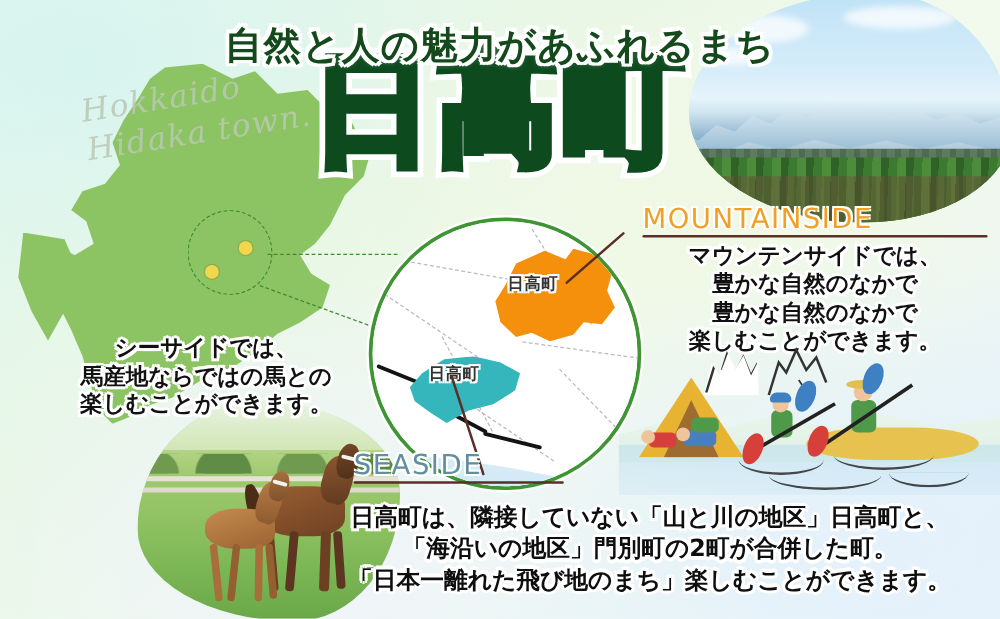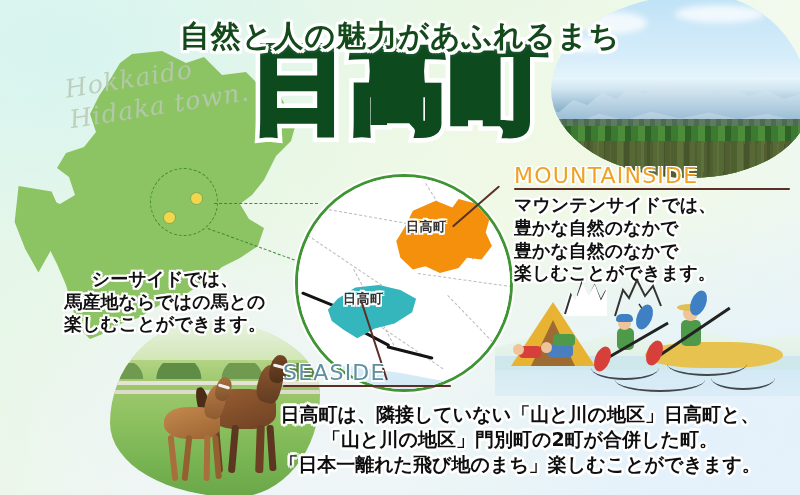--- a/index.html
+++ b/index.html
@@ -151,21 +151,21 @@
     text-shadow:-1.5px -1.5px 0 #fff,1.5px -1.5px 0 #fff,-1.5px 1.5px 0 #fff,1.5px 1.5px 0 #fff;}
   .mtn-head{color:#f0a024;}
   .sea-head{color:#5f8fa0;}
   .rule{height:2.4px;background:#5a2f26;border-radius:2px;}
 
   .jp-body{font-size:18px;line-height:1.26;font-weight:700;color:#111;
     text-shadow:-2px -2px 0 #fff,2px -2px 0 #fff,-2px 2px 0 #fff,2px 2px 0 #fff,
                 0 -2.4px 0 #fff,0 2.4px 0 #fff,-2.4px 0 0 #fff,2.4px 0 0 #fff;}
 
   .mountainside{left:514px;top:163px;width:276px;}
-  .mountainside .jp-body{margin-top:4px;}
+  .mountainside .jp-body{text-align:center;margin-top:4px;}
   .seaside-cap{left:40px;top:268px;width:250px;text-align:center;}
   .seaside-lbl{left:283px;top:360px;width:168px;}
 
   
   .illus{position:absolute;left:495px;top:268px;width:305px;height:128px;}
   .il-hill{position:absolute;left:0;bottom:26px;width:100%;height:58px;
     background:linear-gradient(#eef7ee,#dff0e6);
     clip-path:polygon(0 62%,12% 44%,26% 56%,40% 36%,56% 52%,70% 34%,84% 50%,100% 38%,100% 100%,0 100%);}
   .il-water{position:absolute;left:0;bottom:0;width:100%;height:40px;
     background:linear-gradient(rgba(186,222,240,.55),rgba(186,222,240,.25));}
@@ -336,17 +336,17 @@
     </div>
 
     <div class="wave" style="left:96px;top:100px;"></div>
     <div class="wave" style="left:172px;top:96px;width:80px;"></div>
     <div class="wave" style="left:120px;top:112px;width:90px;"></div>
     <div class="wave" style="left:216px;top:110px;width:64px;"></div>
   </div>
 
   <div class="bottomtext">
     <div class="ln">日高町は、隣接していない「山と川の地区」日高町と、</div>
-    <div class="ln">「山と川の地区」門別町の2町が合併した町。</div>
+    <div class="ln">「海沿いの地区」門別町の2町が合併した町。</div>
     <div class="ln">「日本一離れた飛び地のまち」楽しむことができます。</div>
   </div>
 
 </div>
 
 </body></html>

